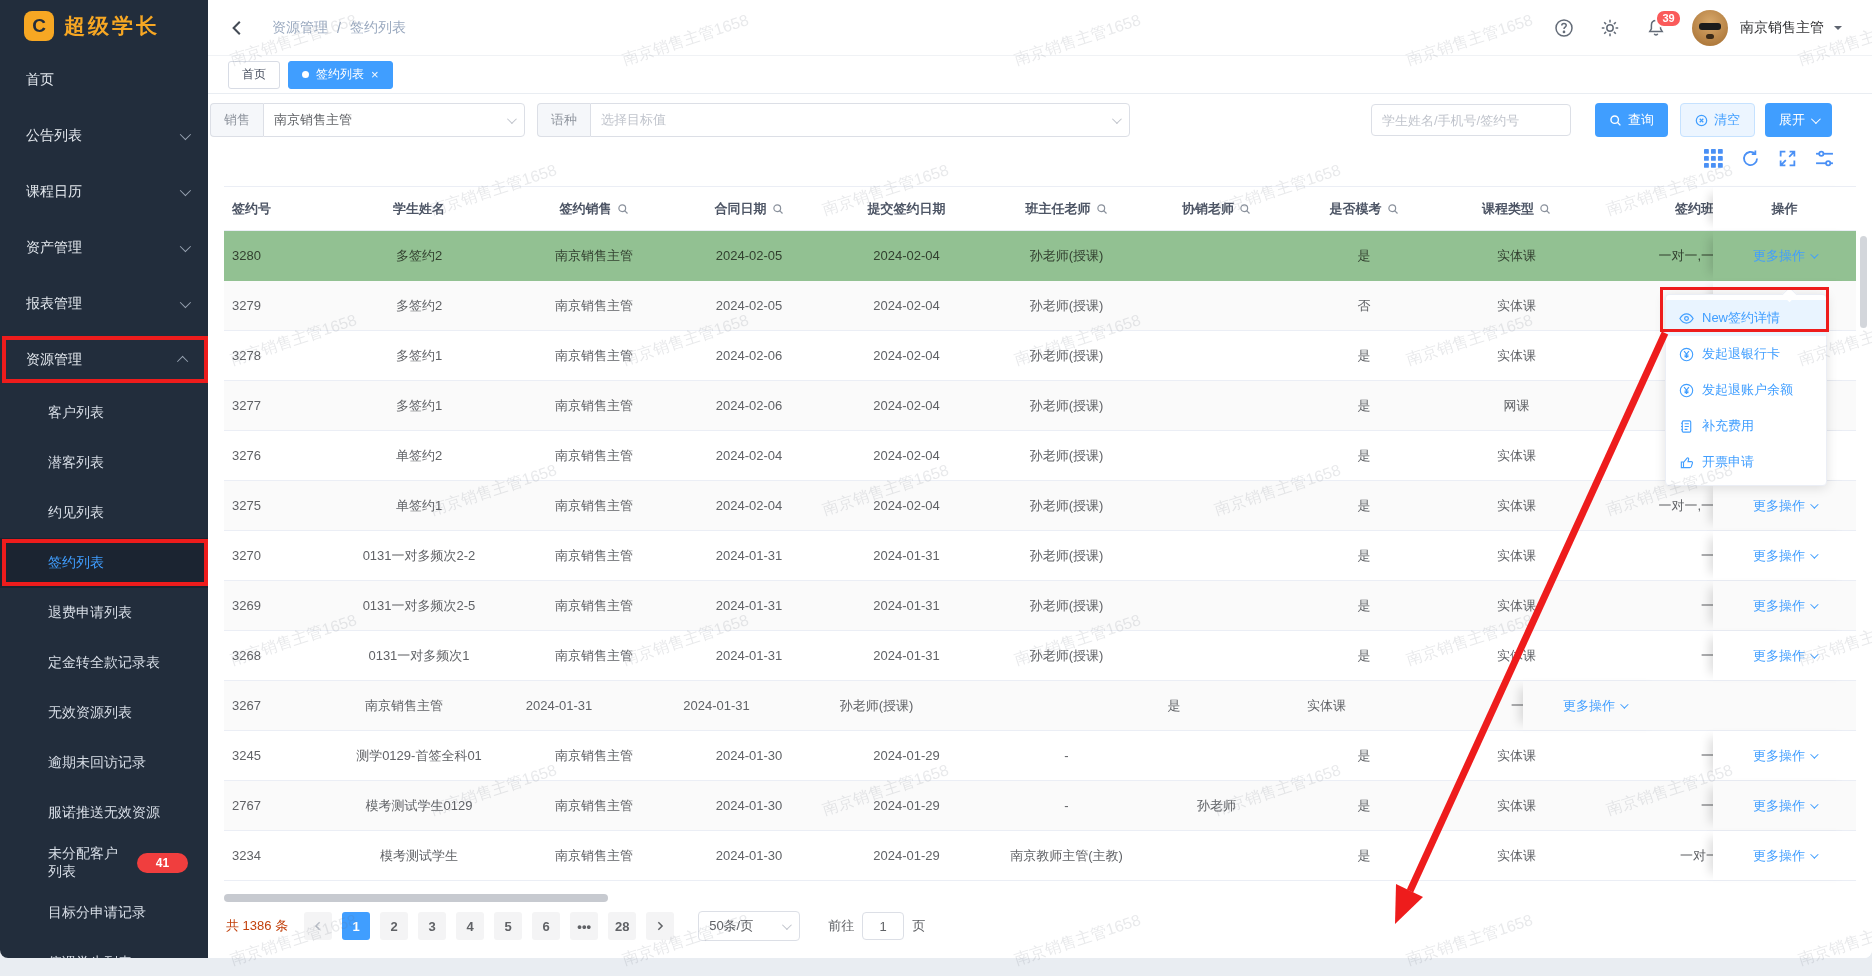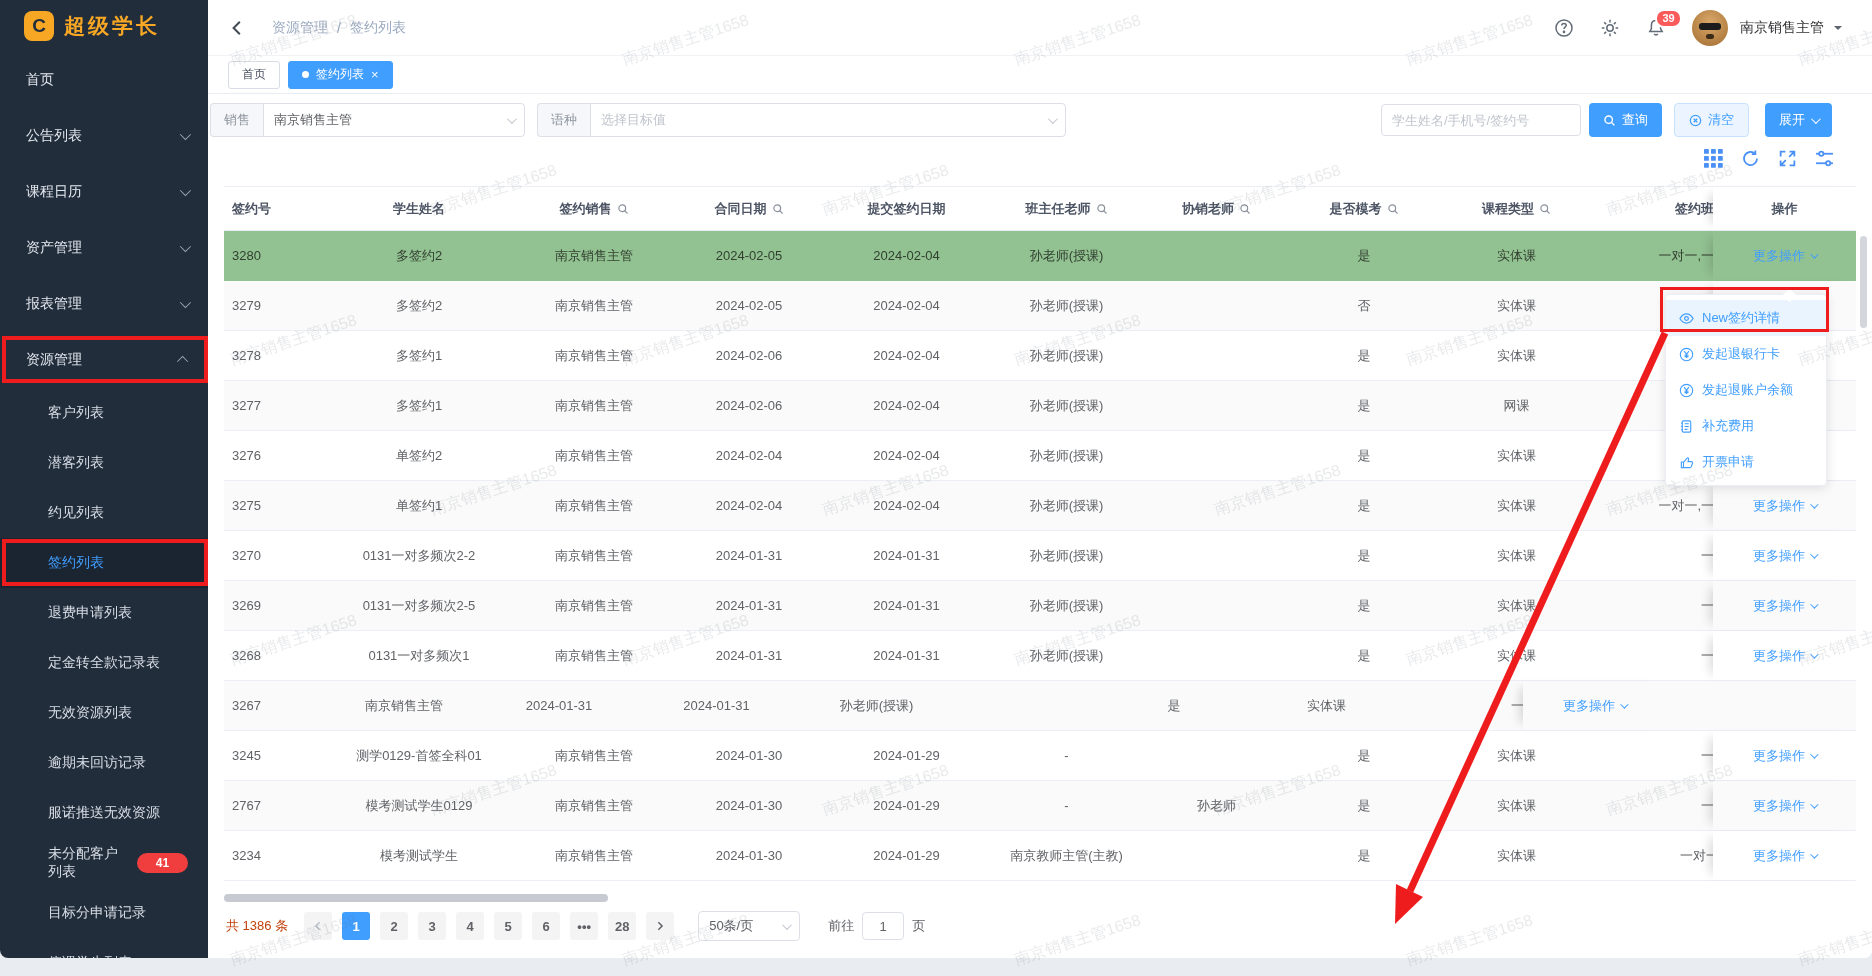--- a/index.html
+++ b/index.html
@@ -47,33 +47,33 @@
   .dot{width:7px;height:7px;border-radius:50%;background:#fff}
   .tclose{font-size:13px;line-height:1;opacity:.95;cursor:pointer}
   
   .filterbar{height:36px;margin-top:8px;display:flex;align-items:center;padding:0 40px 0 2px}
   .igroup{display:flex;height:34px}
   .ilabel{background:#f5f7fa;border:1px solid #dcdfe6;border-right:none;border-radius:4px 0 0 4px;
           display:flex;align-items:center;padding:0 13px;font-size:13px;color:#8f959e}
   .iselect{border:1px solid #dcdfe6;border-radius:0 4px 4px 0;display:flex;align-items:center;
            padding:0 10px;font-size:13px;color:#606266;background:#fff;justify-content:space-between;cursor:pointer}
   .iselect.w1{width:262px}
-  .iselect.w2{width:476px}
+  .iselect.w2{width:540px}
   .placeholder{color:#c0c4cc}
   .chevdown{width:7px;height:7px;border-right:1.4px solid #c0c4cc;border-bottom:1.4px solid #c0c4cc;
             transform:rotate(45deg) translateY(-2px);flex-shrink:0}
   .searchbox{margin-left:auto;width:200px;height:32px}
   .searchbox input{width:100%;height:100%;border:1px solid #dcdfe6;border-radius:4px;padding:0 10px;
                    font-size:13px;color:#606266;outline:none;font-family:inherit}
   .searchbox input::placeholder{color:#c0c4cc}
   .btn{height:34px;border:none;border-radius:4px;font-size:13px;display:inline-flex;align-items:center;gap:6px;
        padding:0 14px;cursor:pointer;font-family:inherit}
   .btn.primary{background:#409eff;color:#fff}
   .btn.plain{background:#ecf5ff;border:1px solid #c6e2ff;color:#409eff}
-  .btn.q{margin-left:8px}.btn.c{margin-left:12px}.btn.e{margin-left:16px}
+  .btn.q{margin-left:24px}.btn.c{margin-left:12px}.btn.e{margin-left:10px}
   .wchev{width:7px;height:7px;border-right:1.6px solid #fff;border-bottom:1.6px solid #fff;
          transform:rotate(45deg) translateY(-2px)}
   
   .toolsrow{height:28px;display:flex;justify-content:flex-end;align-items:center;gap:18px;
             padding-right:38px;margin-top:6px}
   .toolsrow .tico{cursor:pointer}
   
   .table{margin:14px 16px 0;border-top:1px solid #ebeef5}
   .thead{display:flex;height:44px;border-bottom:1px solid #ebeef5;background:#fff}
   .th{font-weight:700;color:#4d5565;gap:5px}

